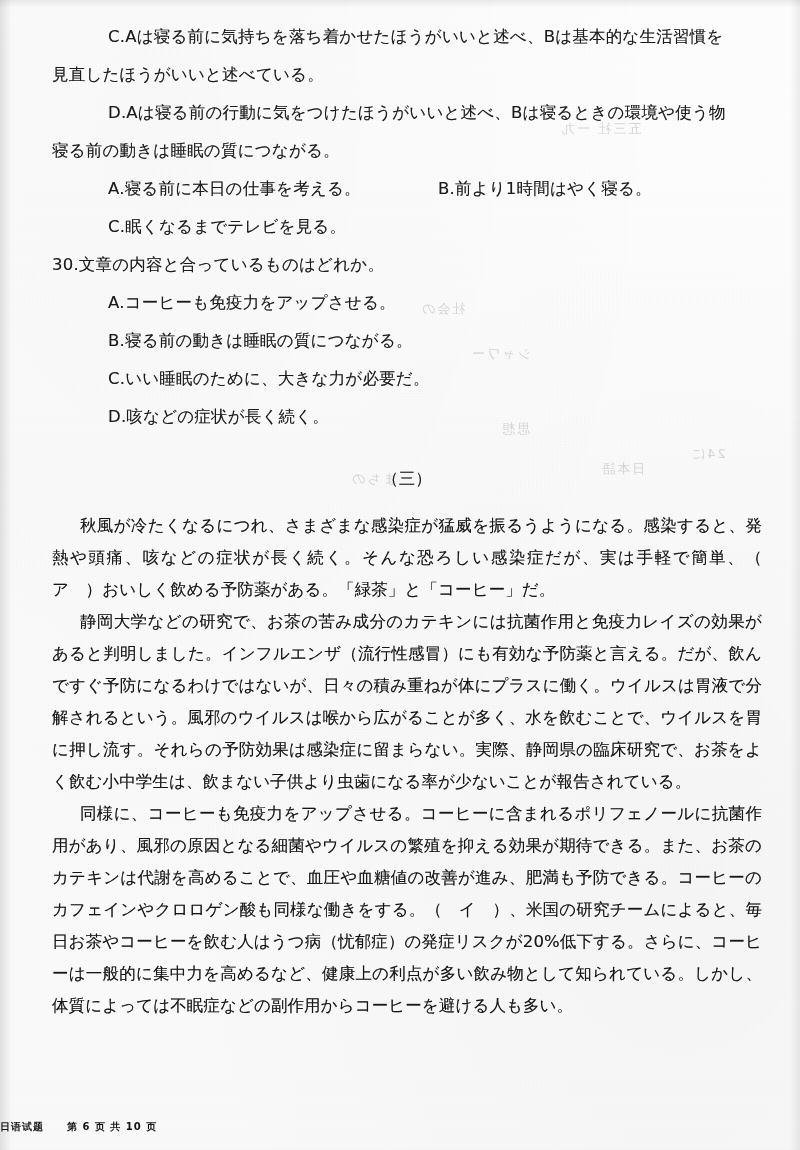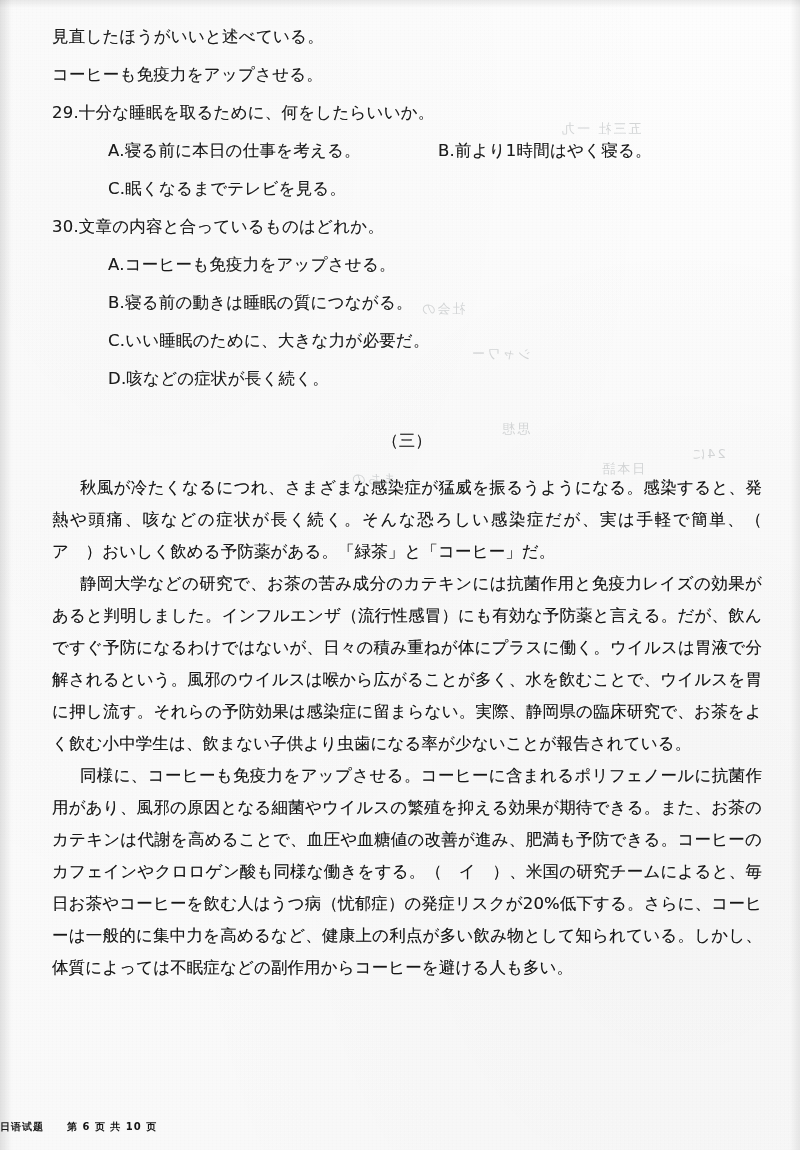--- a/index.html
+++ b/index.html
@@ -131,24 +131,25 @@
   <div class="bleed" style="left:560px; top:120px;">五三社 一九</div>
   <div class="bleed" style="left:470px; top:345px;">シャワー</div>
   <div class="bleed" style="left:420px; top:300px;">社会の</div>
   <div class="bleed" style="left:500px; top:420px;">思想</div>
   <div class="bleed" style="left:350px; top:470px;">まちの</div>
   <div class="bleed" style="left:600px; top:460px;">日本語</div>
   <div class="bleed" style="left:690px; top:445px;">24に</div>
 
   <div class="content">
 
+    <div class="line indent2">C.Aは寝る前に気持ちを落ち着かせたほうがいいと述べ、Bは基本的な生活習慣を</div>
     <div class="line indent-q">見直したほうがいいと述べている。</div>
-    <div class="line indent-q">コーヒーも免疫力をアップさせる。</div>
+    <div class="line indent2">D.Aは寝る前の行動に気をつけたほうがいいと述べ、Bは寝るときの環境や使う物</div>
+    <div class="line indent-q">寝る前の動きは睡眠の質につながる。</div>
 
-    <div class="line">29.十分な睡眠を取るために、何をしたらいいか。</div>
     <div class="two-col line indent2">
       <div>A.寝る前に本日の仕事を考える。</div>
       <div>B.前より1時間はやく寝る。</div>
     </div>
     <div class="two-col line indent2">
       <div>C.眠くなるまでテレビを見る。</div>
     </div>
 
     <div class="line">30.文章の内容と合っているものはどれか。</div>
     <div class="line indent2">A.コーヒーも免疫力をアップさせる。</div>

